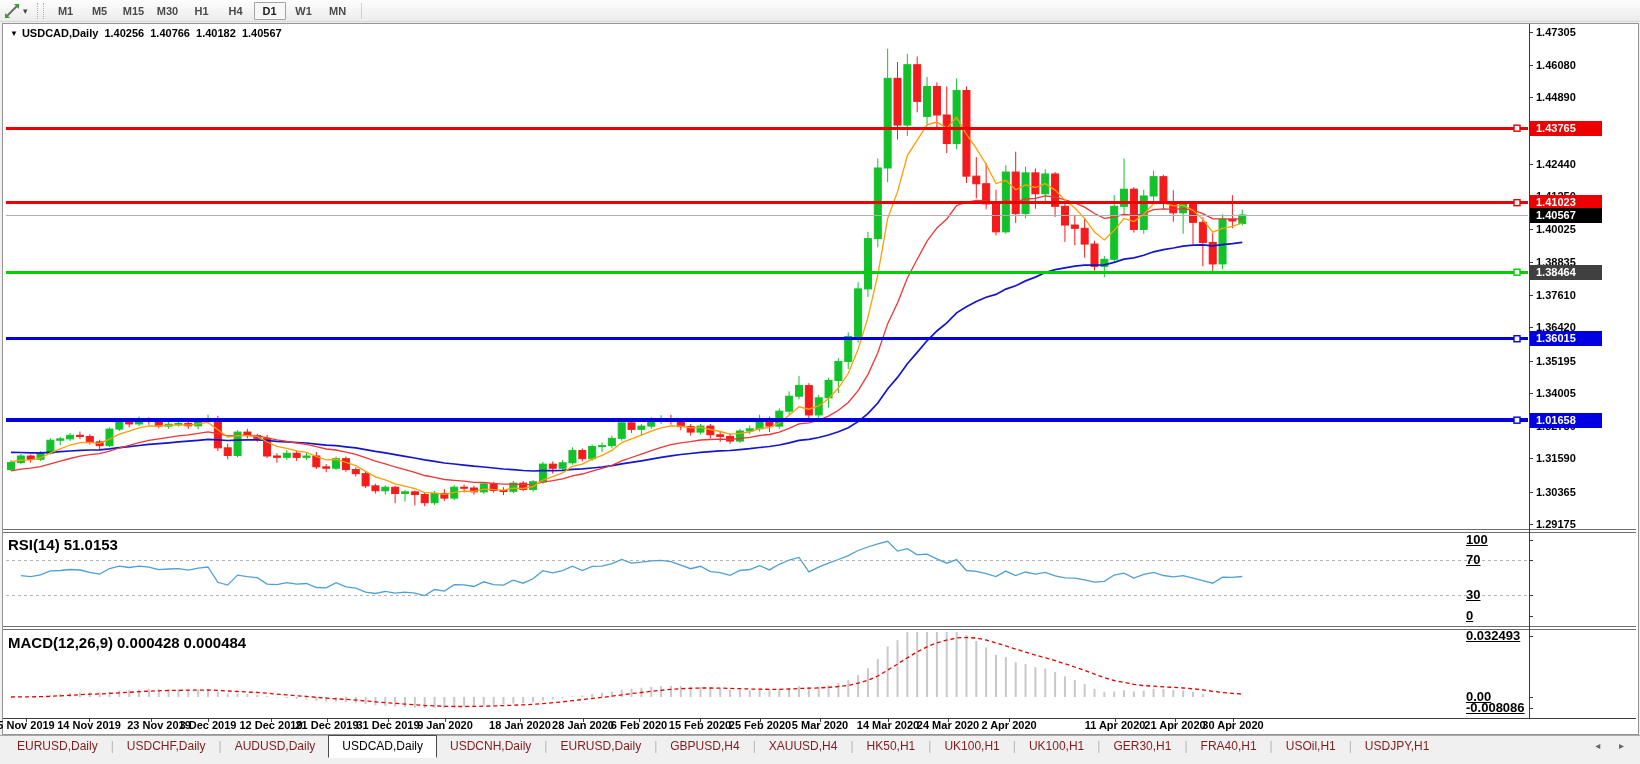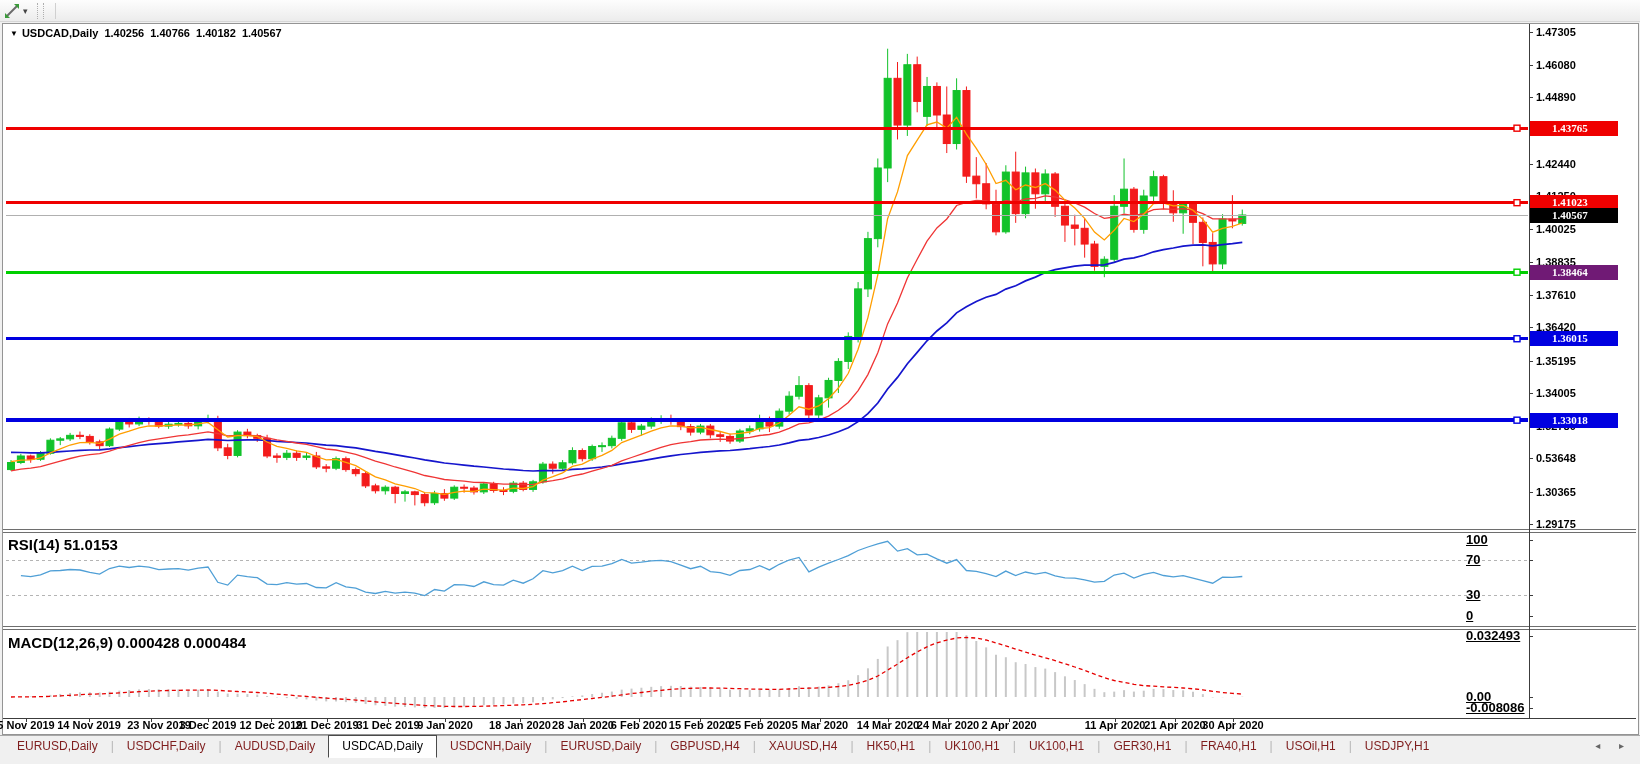--- a/index.html
+++ b/index.html
@@ -20,21 +20,21 @@
   
   #chart-window{position:absolute;left:2px;top:23px;width:1635px;height:710px;background:#ffffff;
     border:1px solid #949494;}
   #chart-svg{position:absolute;left:0;top:0;width:1640px;height:764px;z-index:1;}
   #overlays{position:absolute;left:0;top:0;width:1640px;height:764px;z-index:2;pointer-events:none;}
   #title-bar{position:absolute;left:10px;top:27px;font-size:11px;font-weight:700;color:#000;}
   #title-bar .dd{font-size:8px;position:relative;top:-1px;margin-right:4px;}
   #title-bar span{margin-right:3px;}
   .ptick{position:absolute;left:1536px;font-size:11px;font-weight:700;color:#000;height:13px;line-height:13px;}
   .chip{position:absolute;left:1530px;width:66px;height:15px;line-height:15px;font-size:11px;font-weight:700;
-    color:#fff;padding-left:22px;font-family:Liberation Serif, serif;}
+    color:#fff;padding-left:6px;}
   .ind-label{position:absolute;left:8px;font-size:15px;font-weight:700;color:#000;}
   .ind-label span{margin-right:4px;}
   .iaxis{position:absolute;left:1466px;font-size:13px;font-weight:700;color:#000;height:12px;line-height:12px;text-decoration:underline;}
   .dlabel{position:absolute;top:719px;font-size:11px;font-weight:700;color:#000;transform:translateX(-50%);white-space:nowrap;}
   
   #tab-bar{position:absolute;left:0;top:735px;width:1640px;height:29px;background:#f0f0f0;
     border-top:1px solid #a8a8a8;}
   #tab-strip{display:flex;align-items:flex-start;height:23px;padding-left:4px;}
   .tab{height:20px;line-height:20px;padding:0 13px;font-size:12px;color:#7f1d1d;white-space:nowrap;cursor:default;}
   .tab.active{background:#ffffff;border:1px solid #4a4a4a;border-bottom:1px solid #ffffff;color:#000;
@@ -50,20 +50,31 @@
   <div id="toolbar">
     <span class="tool-icon">
       <svg width="16" height="16" viewBox="0 0 16 16">
         <line x1="3" y1="13" x2="13" y2="3" stroke="#6b6b6b" stroke-width="2"></line>
         <path d="M10 1 L15 1 L15 6 Z" fill="#3a9a3a"></path>
         <path d="M1 10 L1 15 L6 15 Z" fill="#3a9a3a"></path>
       </svg>
     </span>
     <span class="caret">▾</span>
     <span class="grip"></span>
+    <div id="tf-buttons">
+        <div class="tf">M1</div>
+        <div class="tf">M5</div>
+        <div class="tf">M15</div>
+        <div class="tf">M30</div>
+        <div class="tf">H1</div>
+        <div class="tf">H4</div>
+        <div class="tf active">D1</div>
+        <div class="tf">W1</div>
+        <div class="tf">MN</div>
+      </div>
     <span class="sep-v"></span>
   </div>
 
   <div id="chart-window"></div>
 
   <svg id="chart-svg">
       <line x1="1529" y1="32" x2="1533" y2="32" stroke="#3c3c3c" stroke-width="1" shape-rendering="crispEdges"></line>
       <line x1="1529" y1="65.28324999999965" x2="1533" y2="65.28324999999965" stroke="#3c3c3c" stroke-width="1" shape-rendering="crispEdges"></line>
       <line x1="1529" y1="97.61554999999971" x2="1533" y2="97.61554999999971" stroke="#3c3c3c" stroke-width="1" shape-rendering="crispEdges"></line>
       <line x1="1529" y1="130.89879999999997" x2="1533" y2="130.89879999999997" stroke="#3c3c3c" stroke-width="1" shape-rendering="crispEdges"></line>
@@ -525,30 +536,30 @@
         <div class="ptick" style="top: 124.399px;">1.43665</div>
         <div class="ptick" style="top: 157.682px;">1.42440</div>
         <div class="ptick" style="top: 190.014px;">1.41250</div>
         <div class="ptick" style="top: 223.298px;">1.40025</div>
         <div class="ptick" style="top: 255.63px;">1.38835</div>
         <div class="ptick" style="top: 288.913px;">1.37610</div>
         <div class="ptick" style="top: 321.245px;">1.36420</div>
         <div class="ptick" style="top: 354.529px;">1.35195</div>
         <div class="ptick" style="top: 386.861px;">1.34005</div>
         <div class="ptick" style="top: 420.144px;">1.32780</div>
-        <div class="ptick" style="top: 452.477px;">0.53648</div>
+        <div class="ptick" style="top: 452.477px;">1.31590</div>
         <div class="ptick" style="top: 485.76px;">1.30365</div>
         <div class="ptick" style="top: 518.092px;">1.29175</div>
       </div>
     <div id="price-chips">
         <div class="chip" style="top: 120.682px; background: rgb(239, 0, 0);">1.43765</div>
         <div class="chip" style="top: 195.182px; background: rgb(239, 0, 0);">1.41023</div>
-        <div class="chip" style="top: 264.71px; background: #701a75;">1.38464</div>
+        <div class="chip" style="top: 264.71px; background: #404040;">1.38464</div>
         <div class="chip" style="top: 331.249px; background: rgb(0, 0, 224);">1.36015</div>
-        <div class="chip" style="top: 412.678px; background: rgb(0, 0, 224);">1.33018</div>
+        <div class="chip" style="top: 412.678px; background: rgb(0, 0, 224);">1.01658</div>
         <div class="chip" style="top: 207.571px; background: rgb(0, 0, 0);">1.40567</div>
       </div>
     <div class="ind-label" id="rsi-label" style="top:536px">
       <span>RSI(14)</span><span>51.0153</span>
     </div>
     <div class="ind-label" id="macd-label" style="top:634px">
       <span>MACD(12,26,9)</span><span>0.000428</span><span>0.000484</span>
     </div>
     <div id="rsi-axis">
         <div class="iaxis" style="top: 534px;">100</div>

